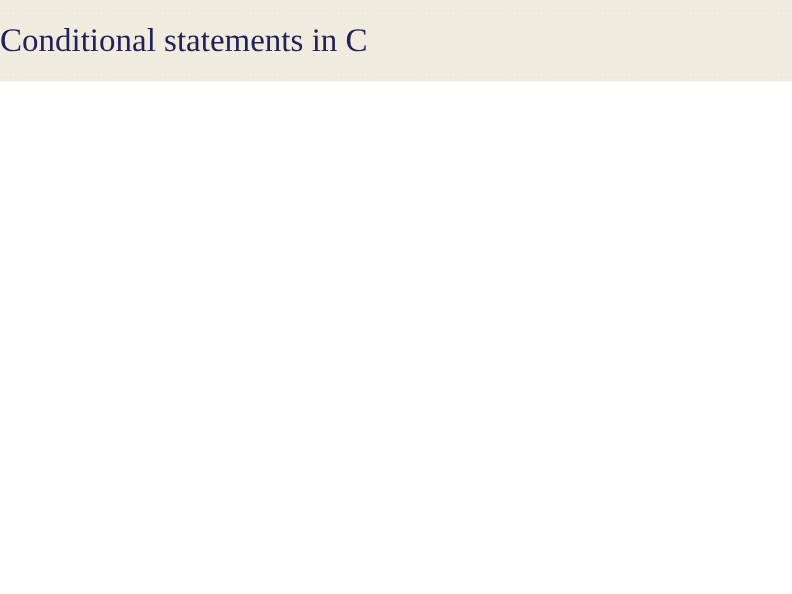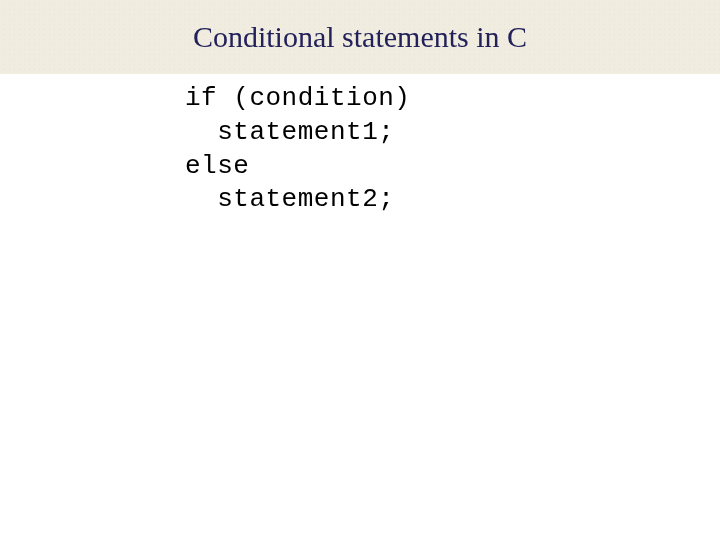--- a/index.html
+++ b/index.html
@@ -1,33 +1,29 @@
 <!DOCTYPE html>
 <html><head>
 <meta charset="utf-8">
 <style>
 html,body{margin:0;padding:0;width:720px;height:540px;background:#fff;font-family:"Times New Roman",Times,serif;color:#000}
-.header-band{width:100%;height:74px;background-color:#f0ece0;background-image:radial-gradient(rgba(0,0,0,.05) .5px,transparent .5px),radial-gradient(rgba(0,0,0,.04) .5px,transparent .5px);background-size:4px 4px,5px 5px;background-position:0 0,2px 2px;display:flex;align-items:center;justify-content:center}
+.header-band{width:100%;height:74px;background-color:#f0ece0;background-image:radial-gradient(rgba(0,0,0,.05) .5px,transparent .5px),radial-gradient(rgba(0,0,0,.04) .5px,transparent .5px);background-size:4px 4px,5px 5px;background-position:0 0,2px 2px;display:flex;align-items:center;justify-content:flex-start}
 .title{font-size:30px;color:#22215a;font-family:"Times New Roman",Times,serif}
 .content{padding:8px 0 0}
 .code1{font-family:"Courier New",Courier,monospace;font-size:26px;color:#000;white-space:pre;margin-left:185px;line-height:1.3;letter-spacing:.5px}
 .semantics{font-family:Arial,Helvetica,sans-serif;font-weight:bold;font-size:23px;color:#000;margin:14px 55px 0 55px;line-height:1.28}
 .sem-label{color:#c00000}
 .sem-u{color:#c00000;text-decoration:underline}
 .code2{font-family:"Courier New",Courier,monospace;font-size:27px;color:#000;white-space:pre;margin:22px 0 0 92px;line-height:1.42;letter-spacing:.5px}
 </style>
 </head>
 <body>
 
 <div class="header-band">
   <div class="title">Conditional statements in C</div>
 </div>
 
 <div class="content">
 
-  <div class="code1"><span>if (condition)</span>
-<span>  statement1;</span>
-<span>else</span>
-<span>  statement2;</span></div>
 
 
 
 </div>
 
 </body></html>

